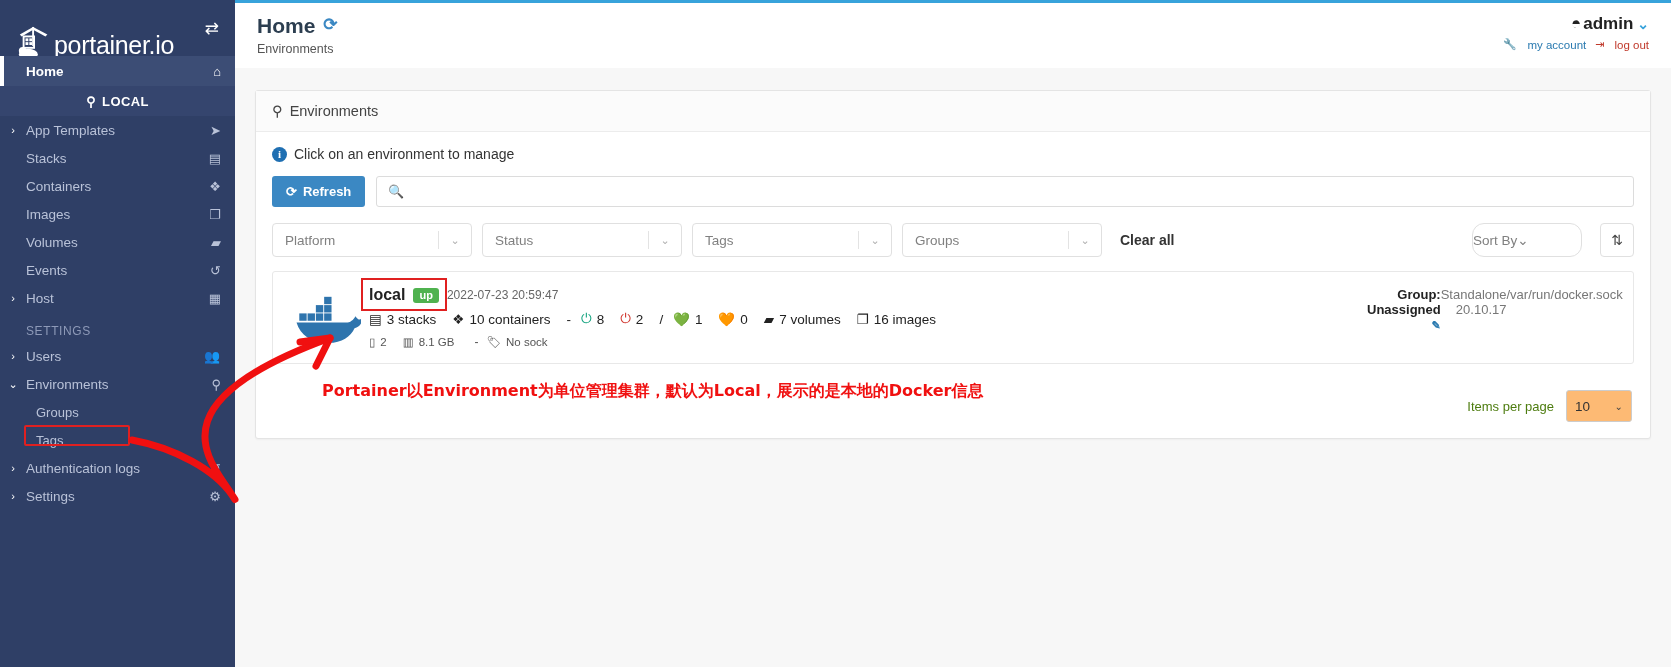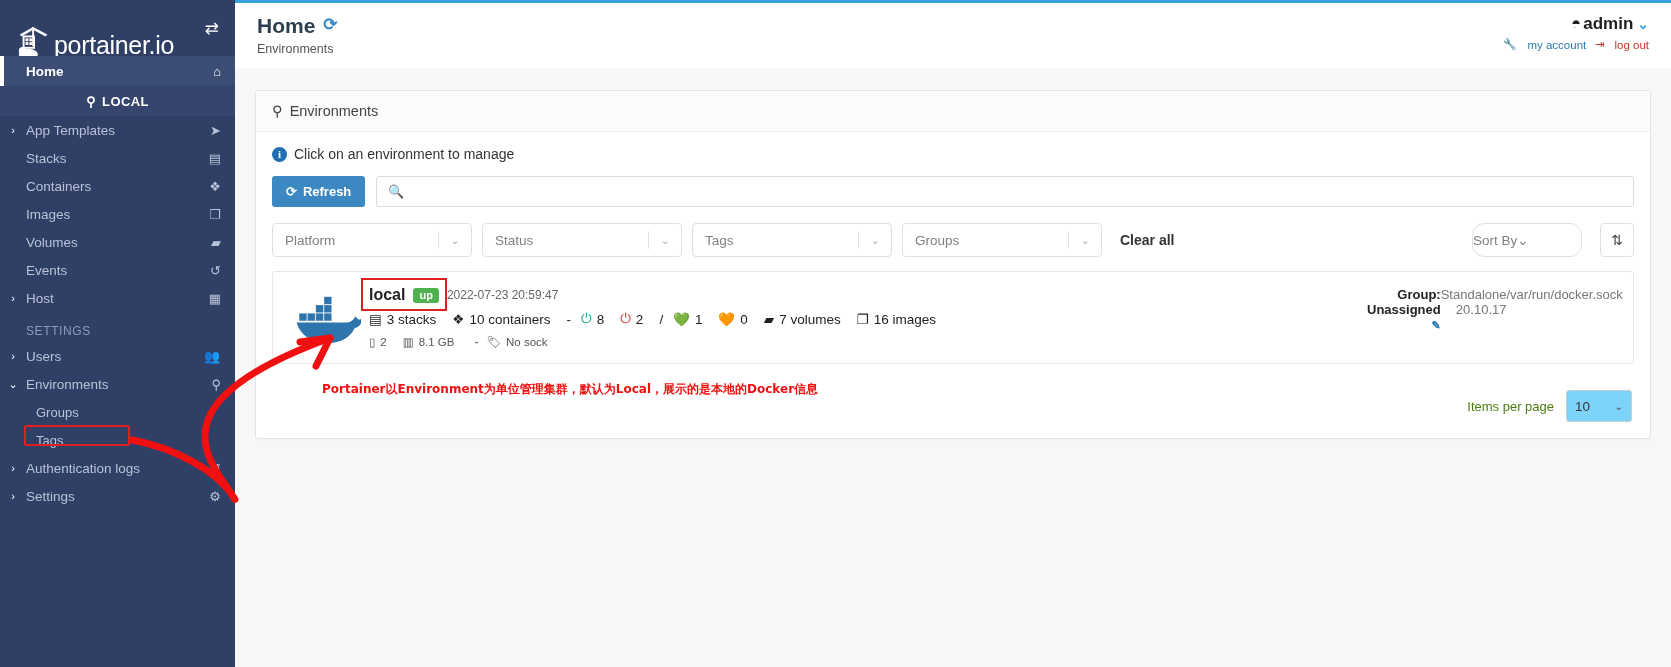--- a/index.html
+++ b/index.html
@@ -316,30 +316,30 @@
     gap: 12px;
     margin-top: 26px;
     padding-right: 2px;
   }
   .pager-label { font-size: 13px; color: #4d7c0f; }
   .pager-select {
     width: 66px; height: 30px;
     border: 1px solid #ccc; border-radius: 3px;
     display: flex; align-items: center; justify-content: space-between;
     padding: 15px 8px;
-    font-size: 13.5px; color: #333; background: #7dd3fc;
+    font-size: 13.5px; color: #333; background: #fdba74;
     cursor: pointer;
   }
   .pager-select .pcaret { color: #444; font-size: 10px; }
 
   
   .anno-text {
     position: absolute;
     color: #f01010;
-    font-size: 12px;
+    font-size: 16px;
     font-weight: bold;
     white-space: nowrap;
     font-family: "DejaVu Sans", sans-serif;
   }
   .arrow-svg {
     position: absolute;
     left: 0; top: 0;
     pointer-events: none;
   }
   .docker-whale { width: 70px; height: 58px; }

